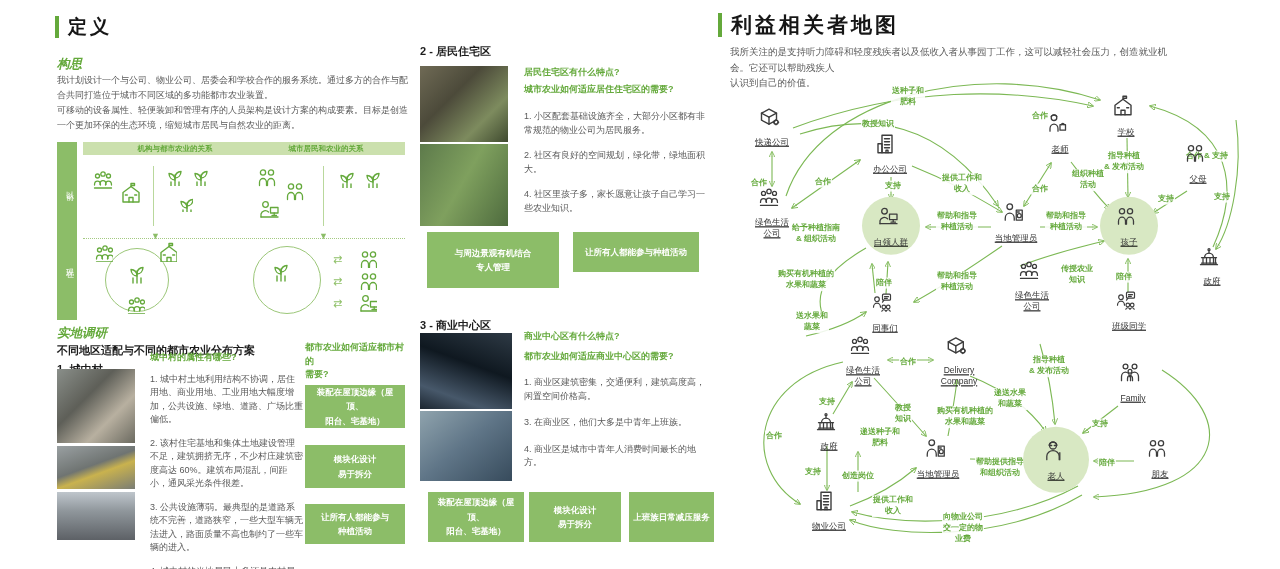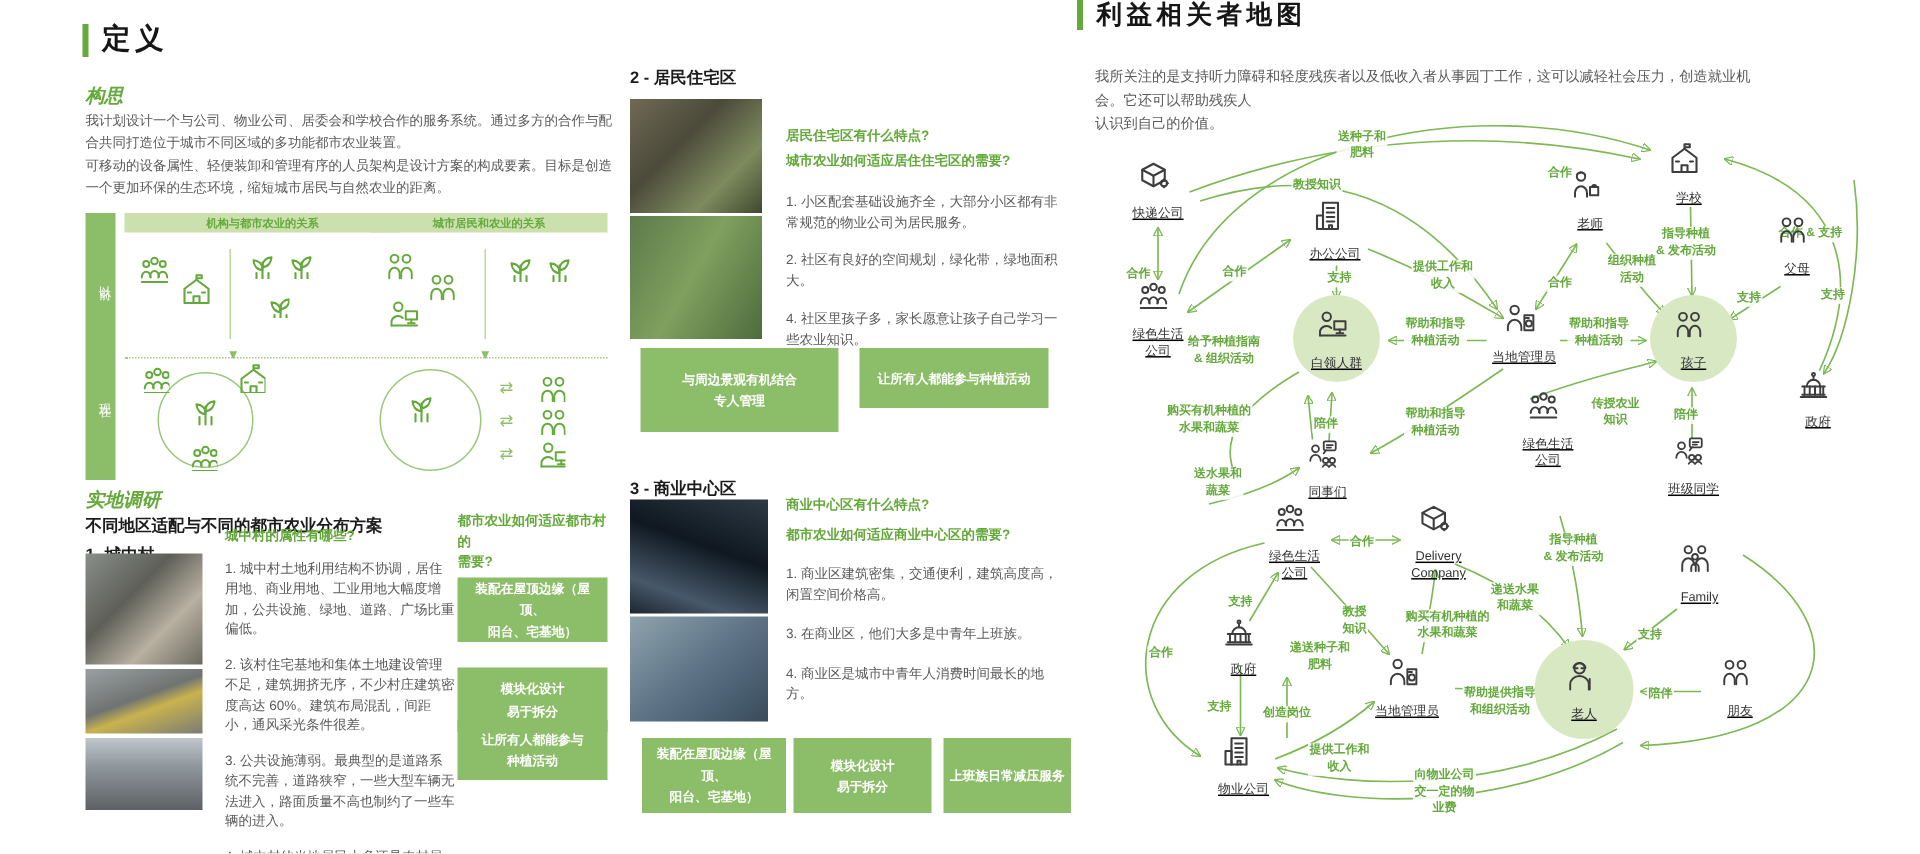--- a/index.html
+++ b/index.html
@@ -245,27 +245,27 @@
     <p class="item">2. 该村住宅基地和集体土地建设管理不足，建筑拥挤无序，不少村庄建筑密度高达 60%。建筑布局混乱，间距小，通风采光条件很差。</p>
     <p class="item">3. 公共设施薄弱。最典型的是道路系统不完善，道路狭窄，一些大型车辆无法进入，路面质量不高也制约了一些车辆的进入。</p>
     <p class="item">4. 城中村的当地居民大多还是农村居民，生活在自己的田地里。在生活方式和生活观念上仍保持着农民的习惯。</p>
   </div>
   <p class="abs q" style="left:305px;top:341px;width:100px">都市农业如何适应都市村的
 需要?</p>
   <div class="btn" style="left:305px;top:385px;width:100px;height:43px">装配在屋顶边缘（屋顶、
 阳台、宅基地）</div>
   <div class="btn" style="left:305px;top:445px;width:100px;height:43px">模块化设计
 易于拆分</div>
-  <div class="btn" style="left:305px;top:480px;width:100px;height:40px">让所有人都能参与
+  <div class="btn" style="left:305px;top:504px;width:100px;height:40px">让所有人都能参与
 种植活动</div>
 
   <h3 class="abs bh" style="left:420px;top:44px">2 - 居民住宅区</h3>
   <div class="photo" style="left:420px;top:66px;width:88px;height:76px;background:linear-gradient(135deg,#6f6a55,#4c4a3a 38%,#7d8b5e 72%,#3f4a2f)"></div>
   <div class="photo" style="left:420px;top:144px;width:88px;height:82px;background:linear-gradient(120deg,#5d7a4b,#7fa05e 48%,#4e6b3e)"></div>
-  <div class="abs" style="left:524px;top:84px;width:184px">
+  <div class="abs" style="left:524px;top:66px;width:184px">
     <p class="q" style="margin-bottom:3px">居民住宅区有什么特点?</p>
     <p class="q" style="margin-bottom:14px">城市农业如何适应居住住宅区的需要?</p>
     <p class="item" style="margin-bottom:12px">1. 小区配套基础设施齐全，大部分小区都有非常规范的物业公司为居民服务。</p>
     <p class="item" style="margin-bottom:12px">2. 社区有良好的空间规划，绿化带，绿地面积大。</p>
     <p class="item">4. 社区里孩子多，家长愿意让孩子自己学习一些农业知识。</p>
   </div>
   <div class="btn" style="left:427px;top:232px;width:132px;height:56px">与周边景观有机结合
 专人管理</div>
   <div class="btn" style="left:573px;top:232px;width:126px;height:40px">让所有人都能参与种植活动</div>
 
@@ -278,21 +278,21 @@
     <p class="item" style="margin-bottom:13px">1. 商业区建筑密集，交通便利，建筑高度高，闲置空间价格高。</p>
     <p class="item" style="margin-bottom:13px">3. 在商业区，他们大多是中青年上班族。</p>
     <p class="item">4. 商业区是城市中青年人消费时间最长的地方。</p>
   </div>
   <div class="btn" style="left:428px;top:492px;width:96px;height:50px">装配在屋顶边缘（屋顶、
 阳台、宅基地）</div>
   <div class="btn" style="left:529px;top:492px;width:92px;height:50px">模块化设计
 易于拆分</div>
   <div class="btn" style="left:629px;top:492px;width:85px;height:50px">上班族日常减压服务</div>
 
-  <h1 class="abs ptitle" style="left:718px;top:0;font-size:17px">利益相关者地图</h1>
+  <h1 class="abs ptitle" style="left:718px;top:13px;font-size:21px">利益相关者地图</h1>
   <p class="abs body-text" style="left:730px;top:44px;width:452px;font-size:9.5px">我所关注的是支持听力障碍和轻度残疾者以及低收入者从事园丁工作，这可以减轻社会压力，创造就业机会。它还可以帮助残疾人
 认识到自己的价值。</p>
 
   <div class="abs" style="left:0;top:0;width:1280px;height:569px" id="map-layer">
     <svg class="edges" width="1280" height="569">
       <defs>
         <marker id="arw" viewBox="0 0 8 8" refX="7" refY="4" markerWidth="5.5" markerHeight="5.5" orient="auto-start-reverse">
           <path d="M0,0 L8,4 L0,8 z" fill="#7cb854"></path>
         </marker>
       </defs>

